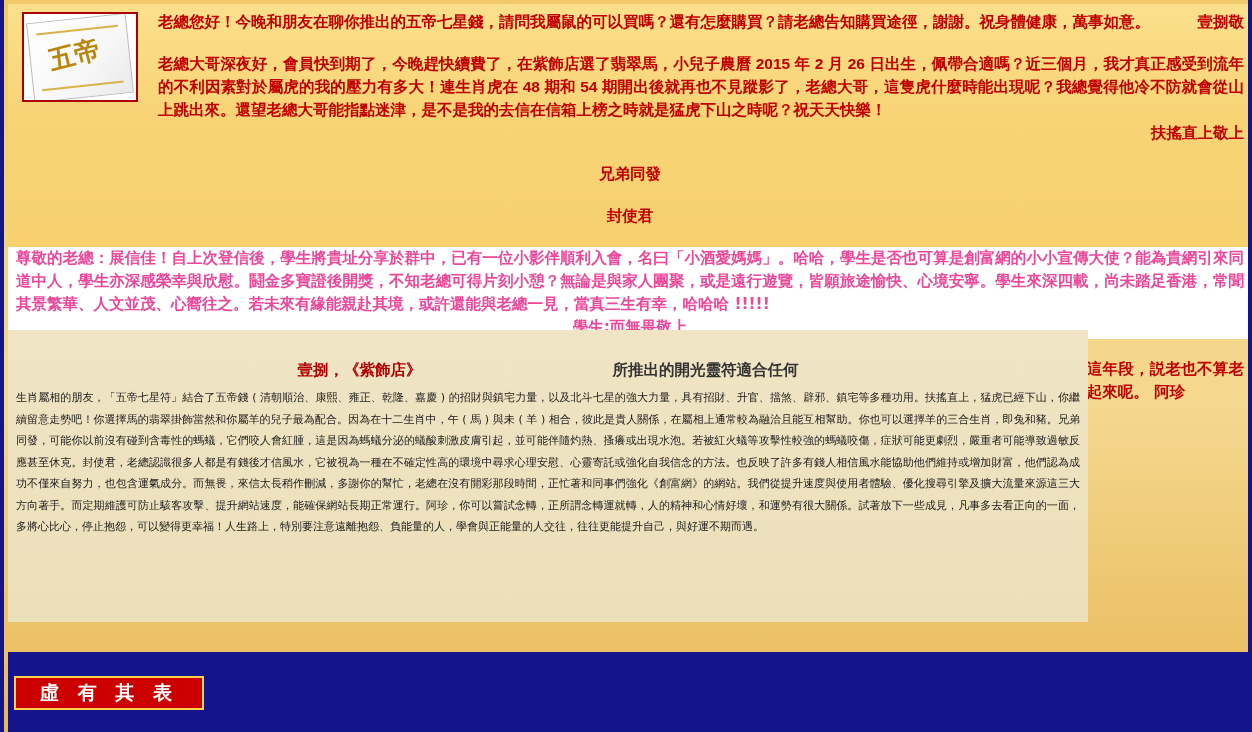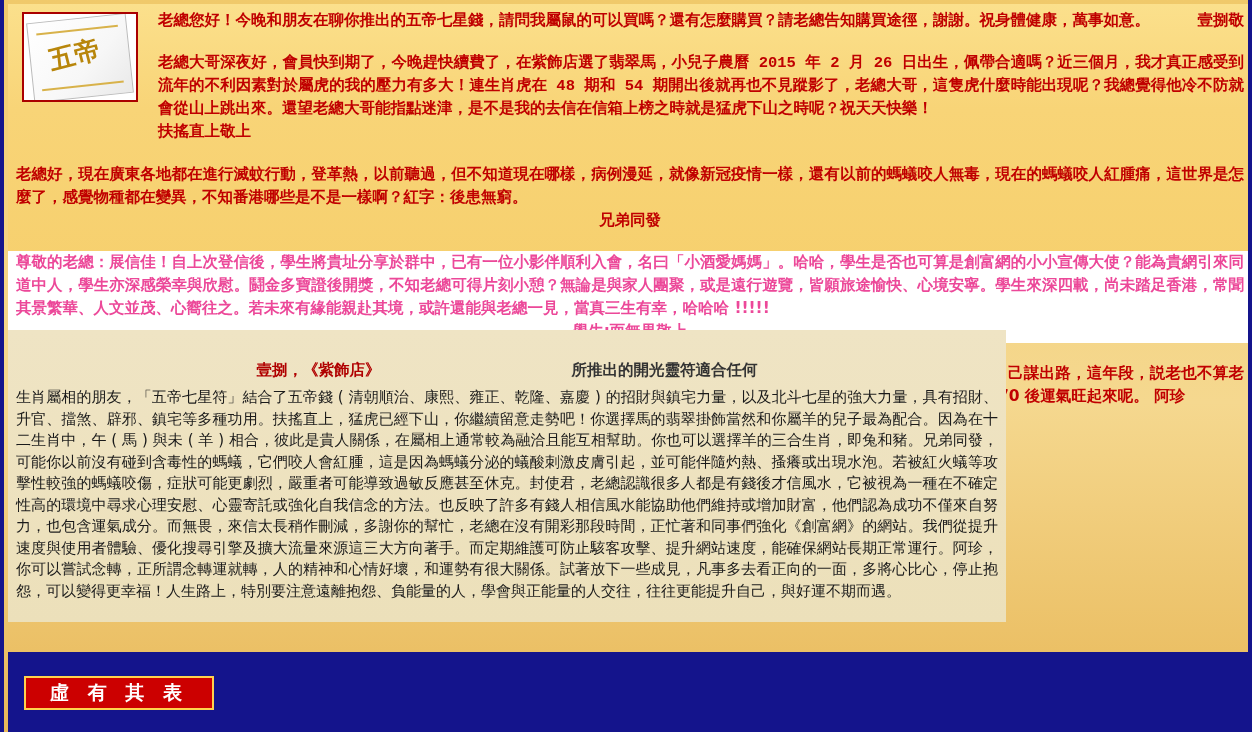--- a/index.html
+++ b/index.html
@@ -43,59 +43,59 @@
   }
 
   .qtext {
     margin-left: 142px;
     color:#c00000;
     font-size: 15.5px;
     line-height: 23px;
     font-weight: bold;
     letter-spacing: 0px;
     text-align: justify;
-    font-family: Liberation Mono, monospace;
+    font-family: Liberation Sans, sans-serif;
   }
   .qtext .sig { float:right; }
   .rowfull {
     color:#c00000; font-size:15.5px; line-height:23px; font-weight:bold;
     text-align: justify; font-family:"DejaVu Sans","Liberation Sans",sans-serif;
     padding: 0 8px;
   }
   .rowfull .sigright { display:block; text-align:center; }
 
   .whitebar {
     background:#ffffff; color:#ec4899; display:block;
   }
 
   .q-seg { margin-top:19px; }
 
   
   .ablock {
-    position:absolute; left:4px; top:330px; width:998px; height:292px;
+    position:absolute; left:4px; top:330px; width:1080px; height:292px;
     background: linear-gradient(180deg,#efe4c4 0%, #ece0ba 100%);
     padding: 6px 8px;
   }
   .atitle {
     text-align:center; color:#b00000; font-weight:bold; font-size:15.5px;
     margin: 24px 0 6px 0; font-family:"DejaVu Sans","Liberation Sans",sans-serif;
   }
   .atitle .small { color:#333; font-weight:bold; }
   .atext {
-    color:#1a1a1a; font-size:15px; line-height:21.5px; text-align:justify;
+    color:#1a1a1a; font-size:11px; line-height:21.5px; text-align:justify;
     font-family:"DejaVu Sans","Liberation Sans",sans-serif;
   }
 
   
   .footerbar {
     position:absolute; left:4px; bottom:0; width:1244px; height:80px;
     background:#14148c;
   }
   .redbadge {
-    position:absolute; left:16px; bottom:22px; width:190px; height:34px;
+    position:absolute; left:6px; bottom:22px; width:190px; height:34px;
     background:#cc0000; border:2px solid #ffd24d;
     color:#ffffff; font-weight:bold; font-size:19px; letter-spacing:6px;
     display:flex; align-items:center; justify-content:center;
     font-family:"DejaVu Serif","Liberation Serif",serif;
   }
   .yellowstrip {
     position:absolute; left:4px; bottom:62px; width:1244px; height:14px;
     background:#f2c230;
   }
   .sidebar-l { position:absolute; left:0; top:0; width:4px; height:732px; background:#14148c; }
@@ -117,30 +117,30 @@
         </div>
       </div>
 
       <div class="qtext">
         <span>老總您好！今晚和朋友在聊你推出的五帝七星錢，請問我屬鼠的可以買嗎？還有怎麼購買？請老總告知購買途徑，謝謝。祝身體健康，萬事如意。</span>
         <span class="sig">壹捌敬</span>
       </div>
 
       <div class="qtext q-seg">
         <span>老總大哥深夜好，會員快到期了，今晚趕快續費了，在紫飾店選了翡翠馬，小兒子農曆 2015 年 2 月 26 日出生，佩帶合適嗎？近三個月，我才真正感受到流年的不利因素對於屬虎的我的壓力有多大！連生肖虎在 48 期和 54 期開出後就再也不見蹤影了，老總大哥，這隻虎什麼時能出現呢？我總覺得他冷不防就會從山上跳出來。還望老總大哥能指點迷津，是不是我的去信在信箱上榜之時就是猛虎下山之時呢？祝天天快樂！</span>
-        <span class="sigright" style="display:block;text-align:left">扶搖直上敬上</span>
+        <span class="sigright" style="display:block;text-align:right">扶搖直上敬上</span>
       </div>
     </div>
 
     <div class="rowfull q-seg">
-      <span>老總好，現在廣東各地都在進行滅蚊行動，登革熱，以前聽過，但不知道現在哪樣，病例漫延，就像新冠疫情一樣，還有以前的螞蟻咬人無毒，現在的螞蟻咬人紅腫痛，這世界是怎麼了，感覺物種都在變異，不知番港哪些是不是一樣啊？紅字：後患無窮。</span>
       <span class="sigright">兄弟同發</span>
     </div>
 
     <div class="rowfull q-seg">
+      <span class="sigright">封使君</span>
     </div>
 
     <div class="rowfull q-seg whitebar">
       <span>尊敬的老總：展信佳！自上次登信後，學生將貴址分享於群中，已有一位小影伴順利入會，名曰「小酒愛媽媽」。哈哈，學生是否也可算是創富網的小小宣傳大使？能為貴網引來同道中人，學生亦深感榮幸與欣慰。鬪金多寶證後開獎，不知老總可得片刻小憩？無論是與家人團聚，或是遠行遊覽，皆願旅途愉快、心境安寧。學生來深四載，尚未踏足香港，常聞其景繁華、人文並茂、心嚮往之。若未來有緣能親赴其境，或許還能與老總一見，當真三生有幸，哈哈哈 !!!!!</span>
       <span class="sigright">學生:而無畏敬上</span>
     </div>
 
     <div class="rowfull q-seg">
       <span>入會數十載，跟著老總一路走來，有悲有喜，近年內地的經濟對於我們工薪一族都是工作不穩定，入不敷出，加上年紀大了，一下子不知道為自己謀出路，這年段，説老也不算老的，説年輕吧已五字頭的人了，上有老下有小的壓力山大，是不是一個人的運數隨著年齡的老化運氣也隨著老去呢，老總有什麼法子讓我們這些 70 後運氣旺起來呢。</span>
       <span>阿珍</span>

